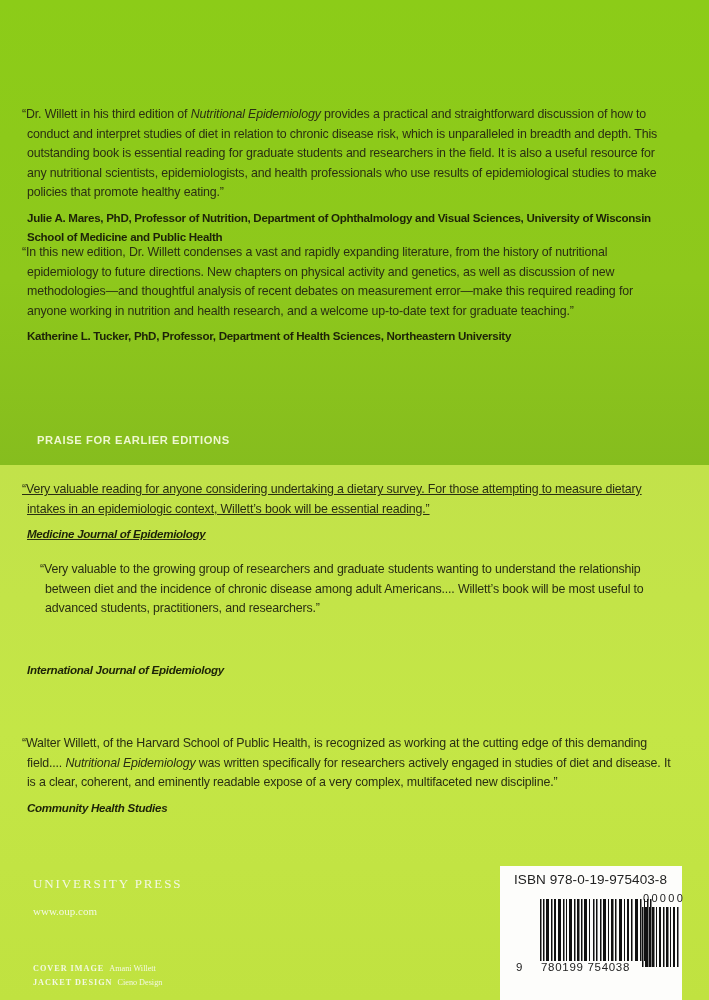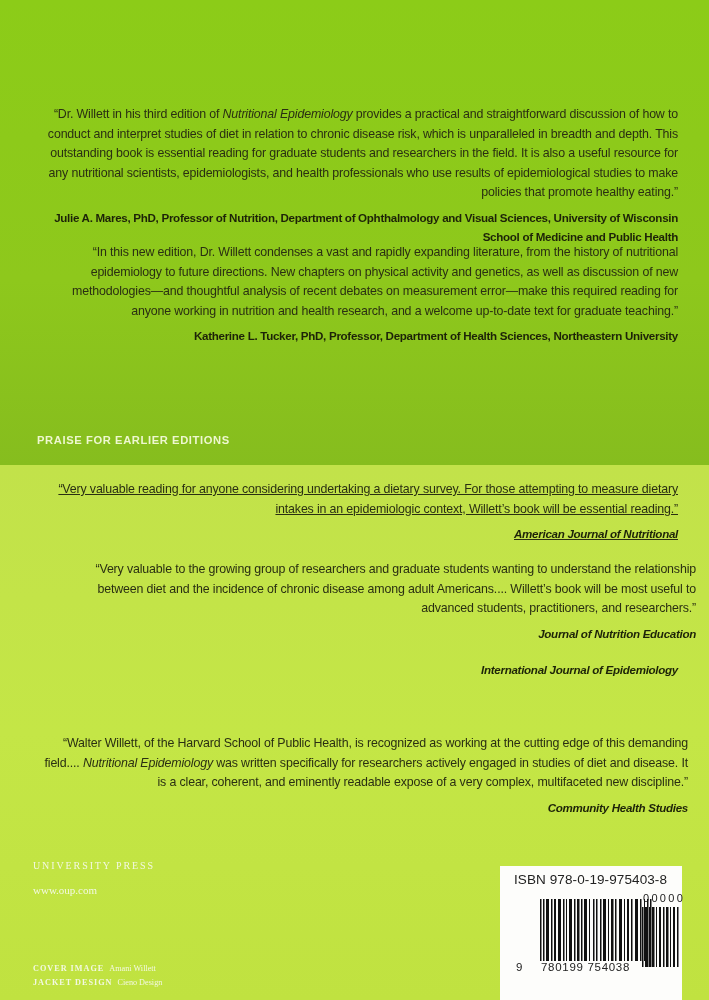--- a/index.html
+++ b/index.html
@@ -10,43 +10,42 @@
     }
     .band-top {
       position: absolute; left: 0; top: 0; width: 709px; height: 465px;
       background: linear-gradient(180deg, #8ccc18 0%, #8ec81c 60%, #86bd1e 100%);
     }
     .band-bottom {
       position: absolute; left: 0; top: 465px; width: 709px; height: 535px;
       background: linear-gradient(180deg, #c2e24a 0%, #c4e646 50%, #c0e240 100%);
     }
     .quote {
-      position: absolute; left: 28px; width: 650px;
+      position: absolute; left: 16px; width: 650px;
       font-size: 12.4px; line-height: 19.5px; color: #2a2f12;
       letter-spacing: -0.15px;
-      text-align: right;
     }
     .quote .q-text { display: block; text-indent: -5px; padding-left: 11px; }
     .quote em { font-style: italic; }
     .attr {
       display: block; padding-left: 11px; margin-top: 5px;
       font-weight: bold; font-size: 11.6px; line-height: 19px; color: #1d2308;
       letter-spacing: -0.3px;
     }
     .attr.italic { font-style: italic; }
     .praise-heading {
       position: absolute; left: 37px; top: 434px;
       font-weight: bold; font-size: 11.2px; letter-spacing: 0.6px; color: #eef7d0;
     }
     .oxford {
       position: absolute; left: 33px; top: 859px;
       font-family: "Liberation Serif", serif; color: #f3f8e2;
     }
     .oxford .name { font-size: 25px; letter-spacing: 1px; line-height: 26px; }
-    .oxford .press { font-size: 10px; letter-spacing: 1.9px; margin-top: 1px; }
+    .oxford .press { font-size: 13px; letter-spacing: 1.9px; margin-top: 17px; }
     .oxford .url { font-size: 11px; margin-top: 13px; }
     .credits {
       position: absolute; left: 33px; top: 962px;
       font-size: 8.2px; color: #f3f8e2; line-height: 13.5px; font-family: Liberation Serif, serif;
     }
     .credits .lbl { font-weight: bold; letter-spacing: 1px; margin-right: 5px; }
     .barcode-label {
       position: absolute; left: 500px; top: 866px; width: 182px; height: 156px;
       background: #fdfdfb;
     }
@@ -78,26 +77,25 @@
 
 <div class="quote" style="top:243px;">
   <span class="q-text">“In this new edition, Dr. Willett condenses a vast and rapidly expanding literature, from the history of nutritional epidemiology to future directions. New chapters on physical activity and genetics, as well as discussion of new methodologies—and thoughtful analysis of recent debates on measurement error—make this required reading for anyone working in nutrition and health research, and a welcome up-to-date text for graduate teaching.”</span>
   <span class="attr">Katherine L. Tucker, PhD, Professor, Department of Health Sciences, Northeastern University</span>
 </div>
 
 <div class="praise-heading">PRAISE FOR EARLIER EDITIONS</div>
 
 <div class="quote" style="top:480px;text-decoration:underline;">
   <span class="q-text">“Very valuable reading for anyone considering undertaking a dietary survey. For those attempting to measure dietary intakes in an epidemiologic context, Willett’s book will be essential reading.”</span>
-  <span class="attr italic">American Journal of Nutritional</span>
+  <span class="attr italic">Medicine Journal of Epidemiology</span>
 </div>
 
 <div class="quote" style="top:560px;margin-left:18px;">
   <span class="q-text">“Very valuable to the growing group of researchers and graduate students wanting to understand the relationship between diet and the incidence of chronic disease among adult Americans.... Willett’s book will be most useful to advanced students, practitioners, and researchers.”</span>
-  <span class="attr italic">Journal of Nutrition Education</span>
 </div>
 
 <div class="quote" style="top:655px;">
   <span class="attr italic">International Journal of Epidemiology</span>
 </div>
 
 <div class="quote" style="top:734px; width:660px;">
   <span class="q-text"><span>“Walter Willett, of the Harvard School of Public Health, is recognized as working at the cutting edge of this demanding field.... </span><em>Nutritional Epidemiology</em><span> was written specifically for researchers actively engaged in studies of diet and disease. It is a clear, coherent, and eminently readable expose of a very complex, multifaceted new discipline.”</span></span>
   <span class="attr italic">Community Health Studies</span>
 </div>

